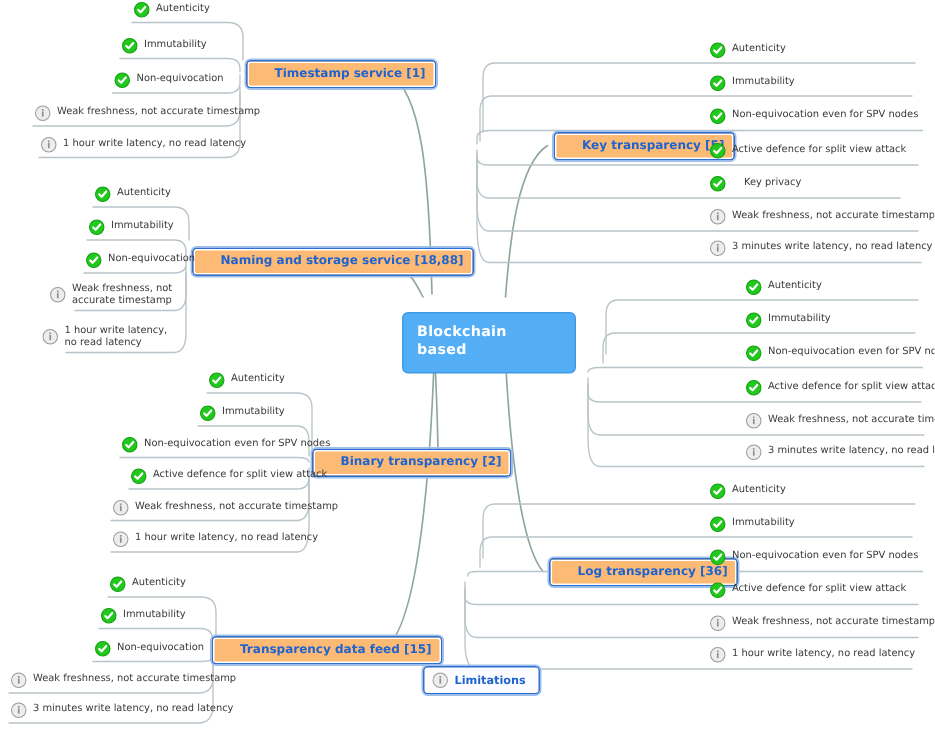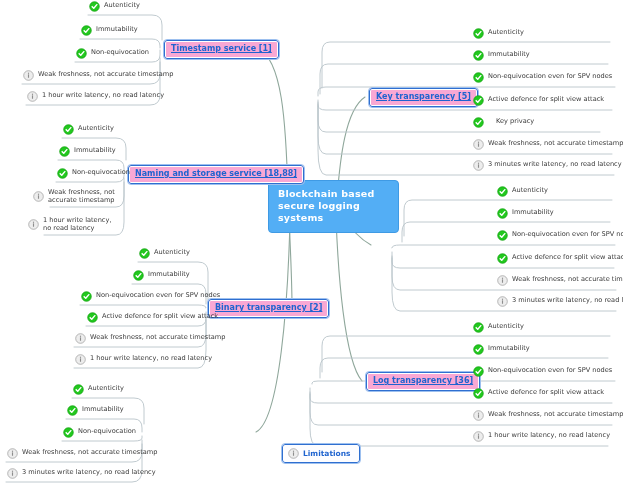--- a/index.html
+++ b/index.html
@@ -25,34 +25,33 @@
     padding:7px 9px 8px 9px;
     letter-spacing:.2px;
     box-sizing:border-box;
     text-align:left;
   }
   .central .l2{display:block;}
 
   
   .branch{
     position:absolute;
-    background:#f9a8d4;
+    background:#fdba74;
     border:1px solid #2f6fd0;
     outline:1px solid #9dc0ef;
     outline-offset:0px;
     border-radius:3px;
     color:#1f63cf;
     font-weight:bold;
     font-size:8px;
     line-height:10px;
-    padding:3px 6px 4px 6px;
+    padding:3px 6px 4px 18px;
     white-space:nowrap;
     box-sizing:border-box;
     box-shadow:0 0 0 1px #ffffff inset;
-    text-decoration:underline;
   }
 
   
   .leaf{
     position:absolute;
     display:flex;
     align-items:flex-start;
     gap:4px;
     font-size:6.6px;
     line-height:8px;
@@ -146,31 +145,31 @@
 
       <path d="M610 336 H330 Q322 336 322 346 V372"></path>
       <path d="M608 358 H328 Q320 358 320 368 V378"></path>
       <path d="M615 381 H318 Q312 381 312 383 V384"></path>
       <path d="M612 403 H318 Q310 403 310 398 V388"></path>
       <path d="M612 425 H318 Q310 425 310 412 V392"></path>
       <path d="M608 446 H318 Q310 446 310 428 V394"></path>
     </g>
   </svg>
 
-  <div class="central" style="left:268px;top:180px;width:131px;">
+  <div class="central" style="left:268px;top:208px;width:116px;">
     <span class="l1">Blockchain based</span>
-    <span class="l2">secure logging systems</span>
   </div>
 
   <div class="branch" style="left:164px;top:40px;">Timestamp service [1]</div>
 
   <div class="branch" style="left:128px;top:165px;">Naming and storage service [18,88]</div>
 
   <div class="branch" style="left:208px;top:299px;">Binary transparency [2]</div>
 
+  <div class="branch" style="left:141px;top:424px;">Transparency data feed [15]</div>
 
   <div class="branch" style="left:369px;top:88px;">Key transparency [5]</div>
 
 
   <div class="branch" style="left:366px;top:372px;">Log transparency [36]</div>
 
   <div class="leaf" style="left:89px;top:1px;">
     <span class="ic">
       <svg width="11" height="11" viewBox="0 0 16 16">
           <circle cx="8" cy="8" r="7" fill="#22c81e" stroke="#0f9f0c" stroke-width="1"></circle>

